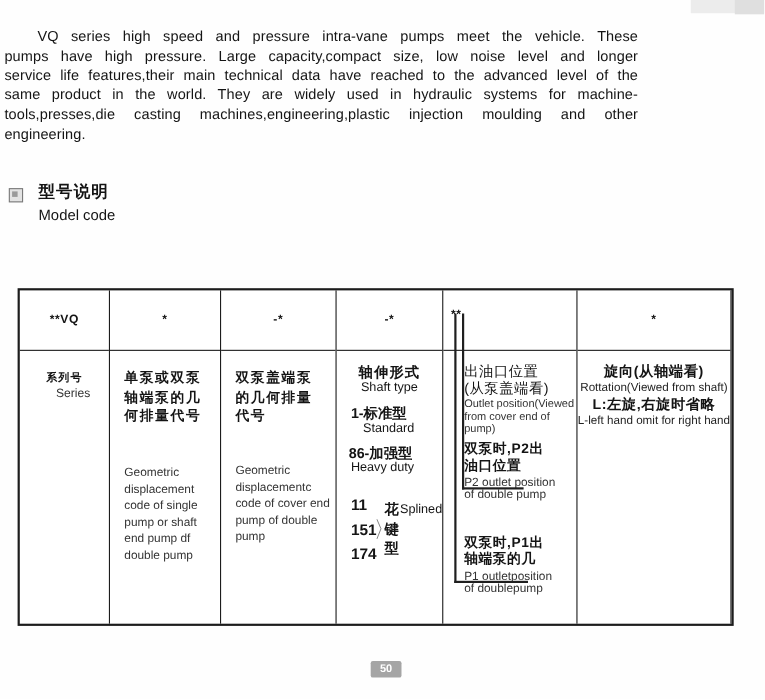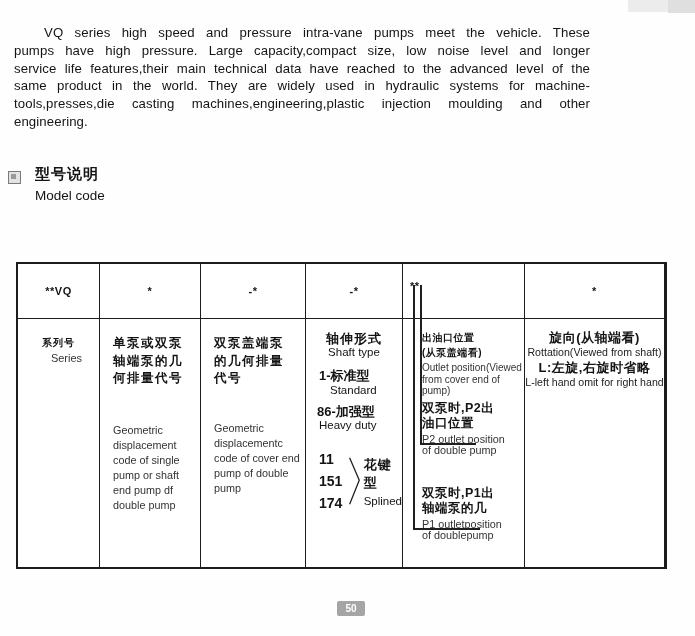--- a/index.html
+++ b/index.html
@@ -5,21 +5,21 @@
   html,body{margin:0;padding:0;background:#ffffff;}
   .page{
     position:relative;width:695px;height:636px;background:#fefefe;overflow:hidden;
     font-family:"Liberation Sans","DejaVu Sans",sans-serif;color:#141414;
   }
   
   .artifact1{position:absolute;left:628px;top:0;width:67px;height:12px;background:#ececec;}
   .artifact2{position:absolute;left:668px;top:0;width:27px;height:13px;background:#dfdfdf;}
 
   
-  .intro{position:absolute;left:14px;top:24px;width:576px;font-size:13.2px;line-height:17.8px;letter-spacing:.1px;}
+  .intro{position:absolute;left:4px;top:24px;width:576px;font-size:13.2px;line-height:17.8px;letter-spacing:.1px;}
   .iline{text-align:justify;text-align-last:justify;white-space:normal;}
   .iline.first{text-indent:30px;}
   .iline.last{text-align-last:left;}
 
   
   .sec-icon{position:absolute;left:8px;top:171px;width:11px;height:11px;border:1.4px solid #7a7a7a;background:#e3e3e3;}
   .sec-icon .inner{position:absolute;left:2px;top:2px;width:5px;height:5px;background:#9a9a9a;}
   .sec-title{position:absolute;left:35px;top:165px;font-size:15px;font-weight:bold;letter-spacing:1px;}
   .sec-sub{position:absolute;left:35px;top:188px;font-size:13.5px;}
 
@@ -49,27 +49,27 @@
   .c4 .mbody{padding-top:12px;font-size:11.5px;}
   .c4 .ttl-zh{text-align:center;font-weight:bold;font-size:13px;line-height:15px;letter-spacing:1px;}
   .c4 .ttl-en{text-align:center;font-size:11.5px;line-height:13px;}
   .c4 .opt-zh{margin:9px 0 0 13px;font-weight:bold;font-size:13px;line-height:15px;}
   .c4 .opt-en{margin:1px 0 0 24px;font-size:11.5px;line-height:13px;}
   .c4 .opt2-zh{margin:7px 0 0 11px;font-weight:bold;font-size:13px;line-height:15px;}
   .c4 .opt2-en{margin:0 0 0 13px;font-size:11.5px;line-height:13px;}
   .spline-row{display:flex;margin:16px 0 0 13px;align-items:center;}
   .codes{font-weight:bold;font-size:14px;line-height:22px;width:36px;}
   .brace{width:17px;height:62px;}
-  .spline-labels{display:flex;flex-direction:column;justify-content:center;margin-left:2px;}
+  .spline-labels{display:flex;flex-direction:row;justify-content:center;margin-left:2px;}
   .spline-zh{font-weight:bold;font-size:13px;letter-spacing:1px;}
   .spline-en{font-size:11.5px;margin-top:3px;}
 
   
   .c5 .mbody{padding:11px 2px 0 19px;}
-  .c5 .t-zh{font-weight:bold;font-size:10px;line-height:15px;letter-spacing:.5px;}
+  .c5 .t-zh{font-weight:normal;font-size:13px;line-height:15px;letter-spacing:.5px;}
   .c5 .t-en{font-size:10px;line-height:11.5px;margin-top:2px;color:#333;}
   .c5 .p2-zh{font-weight:bold;font-size:12.5px;line-height:15px;margin-top:4px;letter-spacing:.5px;}
   .c5 .p-en{font-size:10.8px;line-height:11px;margin-top:3px;color:#333;}
   .c5 .p1-zh{font-weight:bold;font-size:12.5px;line-height:15px;margin-top:30px;letter-spacing:.5px;}
 
   
   .lead{position:absolute;background:#1f1f1f;}
   .lv1{left:395px;top:21px;width:1.6px;height:245px;}
   .lh1{left:395px;top:264px;width:67px;height:2px;}
   .lv2{left:402px;top:21px;width:1.6px;height:160px;}

